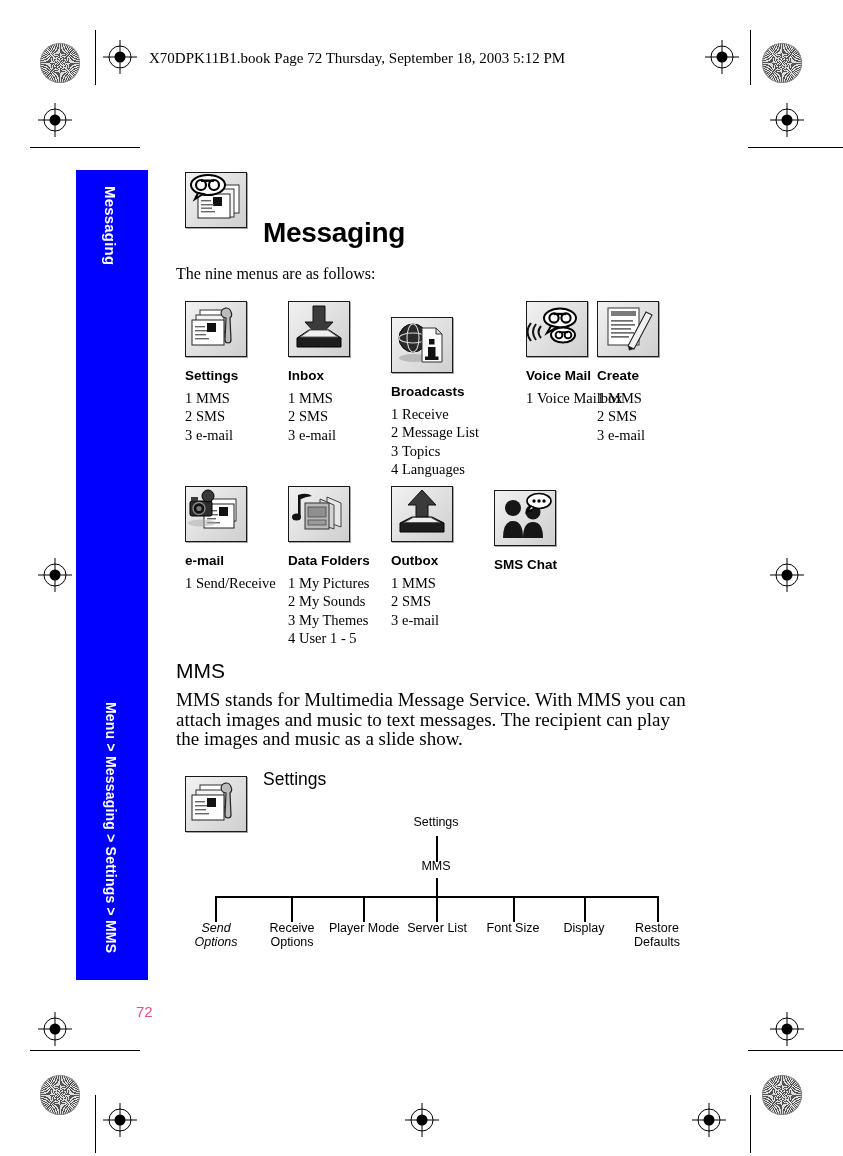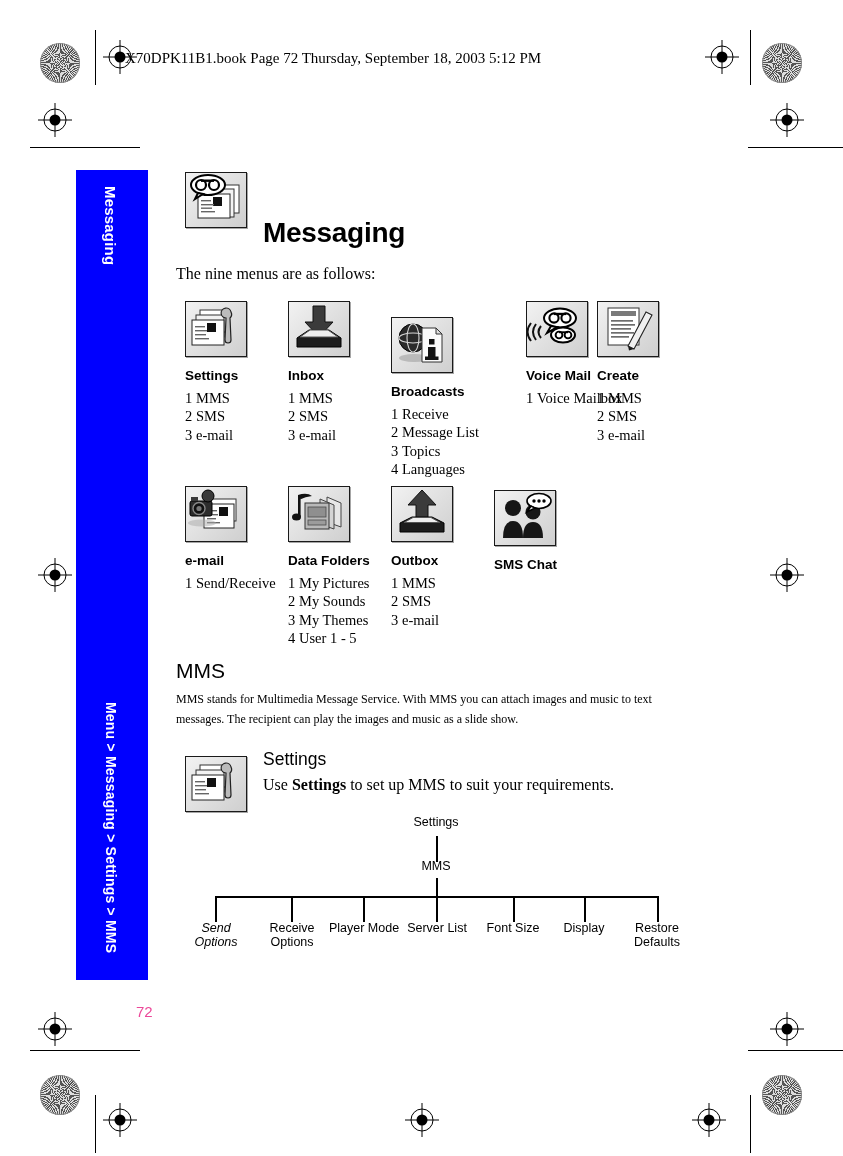--- a/index.html
+++ b/index.html
@@ -19,21 +19,21 @@
   .reg svg { display:block; }
   .dens { position:absolute; width:40px; height:40px; border-radius:50%;
           background:
             repeating-conic-gradient(#555 0deg 3deg, #ddd 3deg 6deg);
           box-shadow: inset 0 0 0 1px #888; }
 
   
   .header-text {
     position:absolute; left:125px; top:50px;
     font-family:"Liberation Serif", serif;
-    font-size:15px; color:#000; white-space:nowrap;
+    font-size:15px; color:#000; white-space:nowrap;padding-left:24px;
   }
 
   
   .sidetab {
     position:absolute; left:76px; top:170px; width:72px; height:810px;
     background:#0000ff;
   }
   .sidetab-label, .sidetab-crumb {
     position:absolute;
     color:#ffffff;
@@ -84,21 +84,21 @@
   }
   .cell ol.sub li { white-space:nowrap; }
   .cell ol.sub li .n { display:inline-block; width:11px; }
 
   
   h2.sec {
     font-family:"Liberation Sans", sans-serif;
     font-weight:normal; font-size:21px; color:#000;
     margin:0; padding:0; line-height:24px;
   }
-  .sec-body { font-size:12px; line-height:19.5px; margin-top:7px; }
+  .sec-body { font-size:19px; line-height:19.5px; margin-top:7px; }
 
   .sub-row { position:relative; margin-top:20px; min-height:62px; }
   .sub-row .sub-ico { position:absolute; left:9px; top:7px; width:62px; height:56px; }
   h3.subhead {
     margin:0; padding:0 0 0 87px;
     font-family:"Liberation Sans", sans-serif;
     font-weight:normal; font-size:17.5px; line-height:20px; color:#000;
   }
   .sub-body { padding-left:87px; margin-top:6px; font-size:16px; line-height:19px; }
   .sub-body b { font-weight:bold; }
@@ -514,21 +514,20 @@
               <rect x="9" y="28" width="12" height="1.4"></rect>
             <rect x="9" y="32" width="11" height="1.4"></rect>
               <rect x="9" y="36" width="14" height="1.4"></rect>
           </g>
           <g stroke="#222" fill="#bbb" stroke-width="1.2">
             <path d="M45 10 a5 5 0 1 0 -5 6 l-1 22 a3 3 0 0 0 6 0 l-1 -22 a5 5 0 0 0 1 -6 z"></path>
           </g>
         </svg>
       </div>
       <h3 class="subhead">Settings</h3>
-      <div class="sub-body"><span>Use </span><b>Settings</b><span> to set up MMS to suit your requirements.</span></div>
     </div>
 
   </div>
 
   <div class="tree">
     <div class="node" style="left:205px; top:0px;   width:90px;">Settings</div>
     <div class="ln" style="left:250px; top:20px; width:1.5px; height:26px;"></div>
     <div class="node" style="left:205px; top:44px;  width:90px;">MMS</div>
     <div class="ln" style="left:250px; top:62px; width:1.5px; height:34px;"></div>
     <div class="ln" style="left:29px;  top:80px; width:443px; height:1.5px;"></div>

